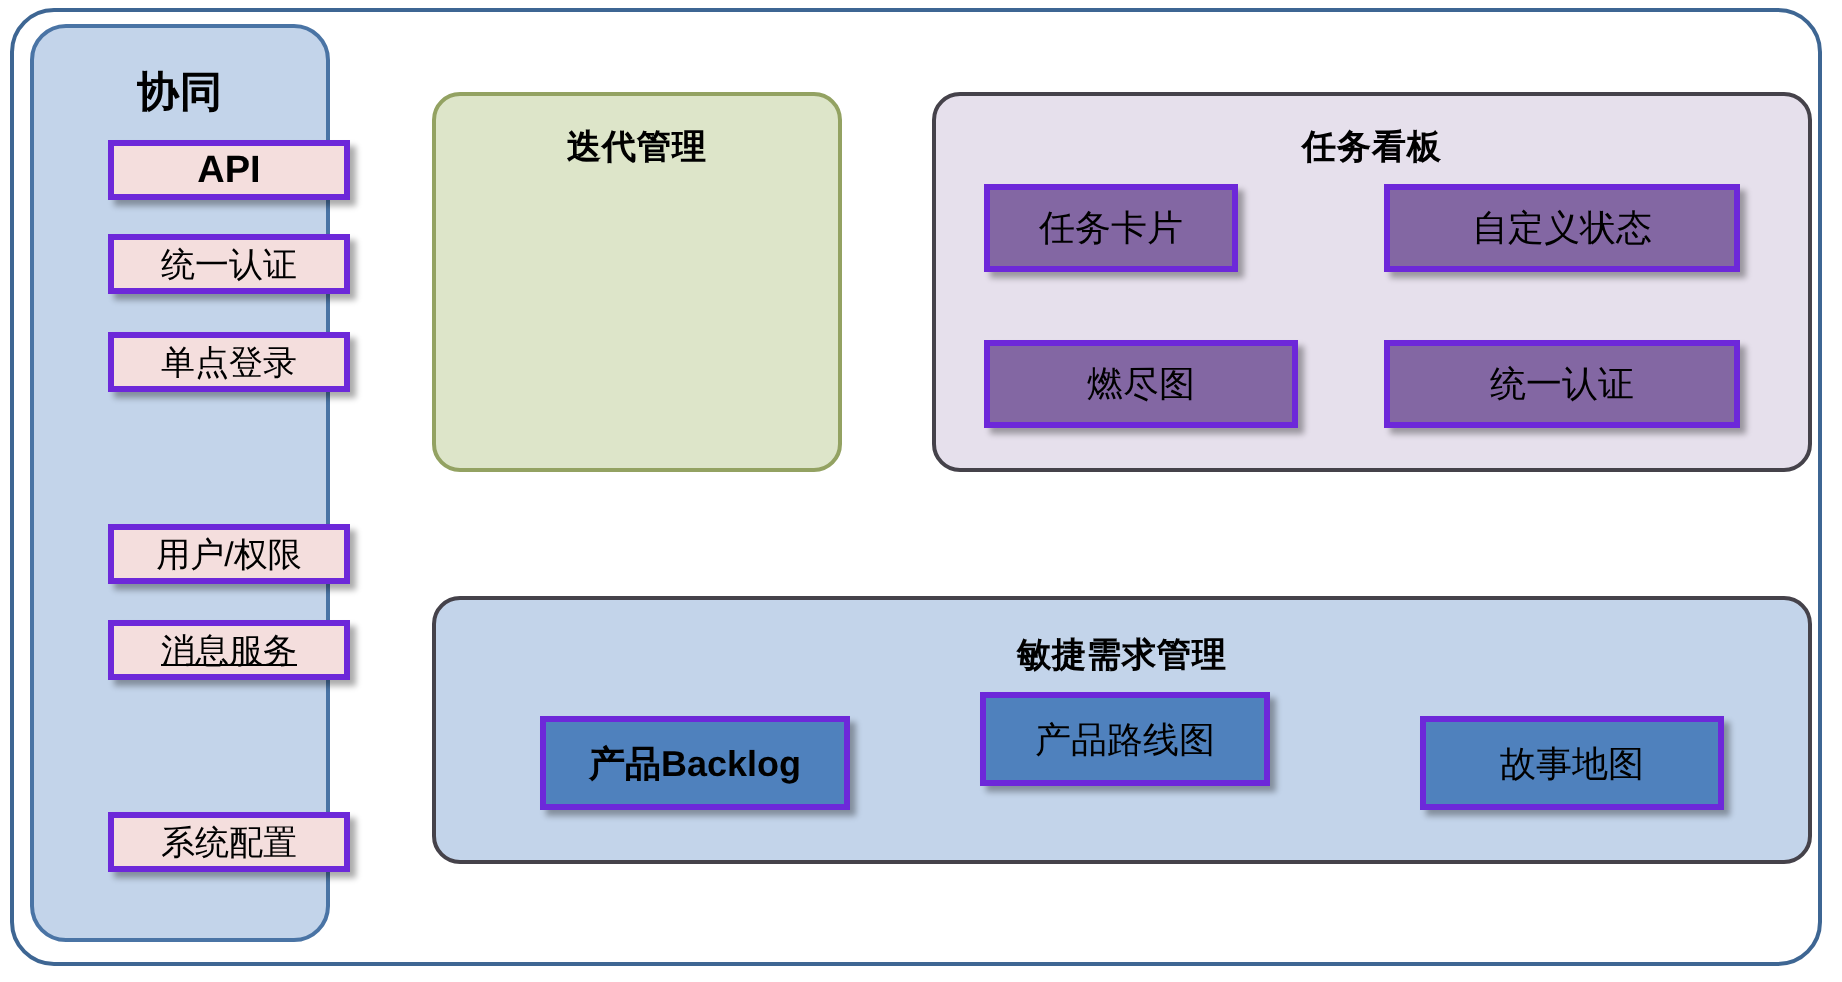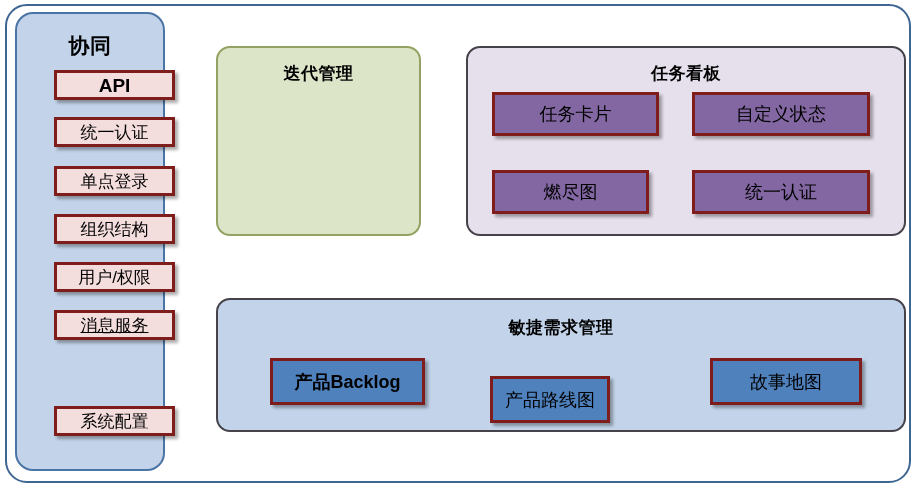--- a/index.html
+++ b/index.html
@@ -103,21 +103,21 @@
   }
   .panel-agile .panel-title {
     top: 16px;
     font-size: 17px;
   }
 
   
   .chip {
     position: absolute;
     box-sizing: border-box;
-    border: 3px solid #7f1d1d;
+    border: 3px solid #6d28d9;
     display: flex;
     align-items: center;
     justify-content: center;
     color: #000000;
     box-shadow: 3px 3px 3px rgba(0,0,0,0.33);
     font-size: 17px;
     line-height: 1;
     white-space: nowrap;
   }
 
@@ -162,43 +162,42 @@
 <div class="canvas">
 
   <div class="outer-frame"></div>
 
   <div class="panel panel-sidebar">
     <div class="panel-title">协同</div>
 
     <div class="chip chip-pink bold-label" style="top:56px;">API</div>
     <div class="chip chip-pink" style="top:103px;">统一认证</div>
     <div class="chip chip-pink" style="top:152px;">单点登录</div>
-    <div class="chip chip-pink" style="top:200px;">组织结构</div>
     <div class="chip chip-pink" style="top:248px;">用户/权限</div>
     <div class="chip chip-pink" style="top:296px;text-decoration:underline;">消息服务</div>
     <div class="chip chip-pink" style="top:392px;">系统配置</div>
   </div>
 
   <div class="panel panel-iteration">
     <div class="panel-title">迭代管理</div>
 
     <div class="chip chip-green" style="top:46px;">用户故事</div>
     <div class="chip chip-green" style="top:110px;">迭代规划</div>
   </div>
 
   <div class="panel panel-taskboard">
     <div class="panel-title">任务看板</div>
 
-    <div class="chip chip-purple" style="left:24px;  top:44px;  width:167px;">任务卡片</div>
+    <div class="chip chip-purple" style="left:24px;  top:44px;  width:127px;">任务卡片</div>
     <div class="chip chip-purple" style="left:224px; top:44px;  width:178px;">自定义状态</div>
     <div class="chip chip-purple" style="left:24px;  top:122px; width:157px;">燃尽图</div>
     <div class="chip chip-purple" style="left:224px; top:122px; width:178px;">统一认证</div>
   </div>
 
   <div class="panel panel-agile">
     <div class="panel-title">敏捷需求管理</div>
 
     <div class="chip chip-blue mixed-label" style="left:52px;  top:58px; width:155px;">产品Backlog</div>
-    <div class="chip chip-blue" style="left:272px; top:76px; width:120px;">产品路线图</div>
+    <div class="chip chip-blue" style="left:272px; top:46px; width:145px;">产品路线图</div>
     <div class="chip chip-blue" style="left:492px; top:58px; width:152px;">故事地图</div>
   </div>
 
 </div>
 
 </body></html>

